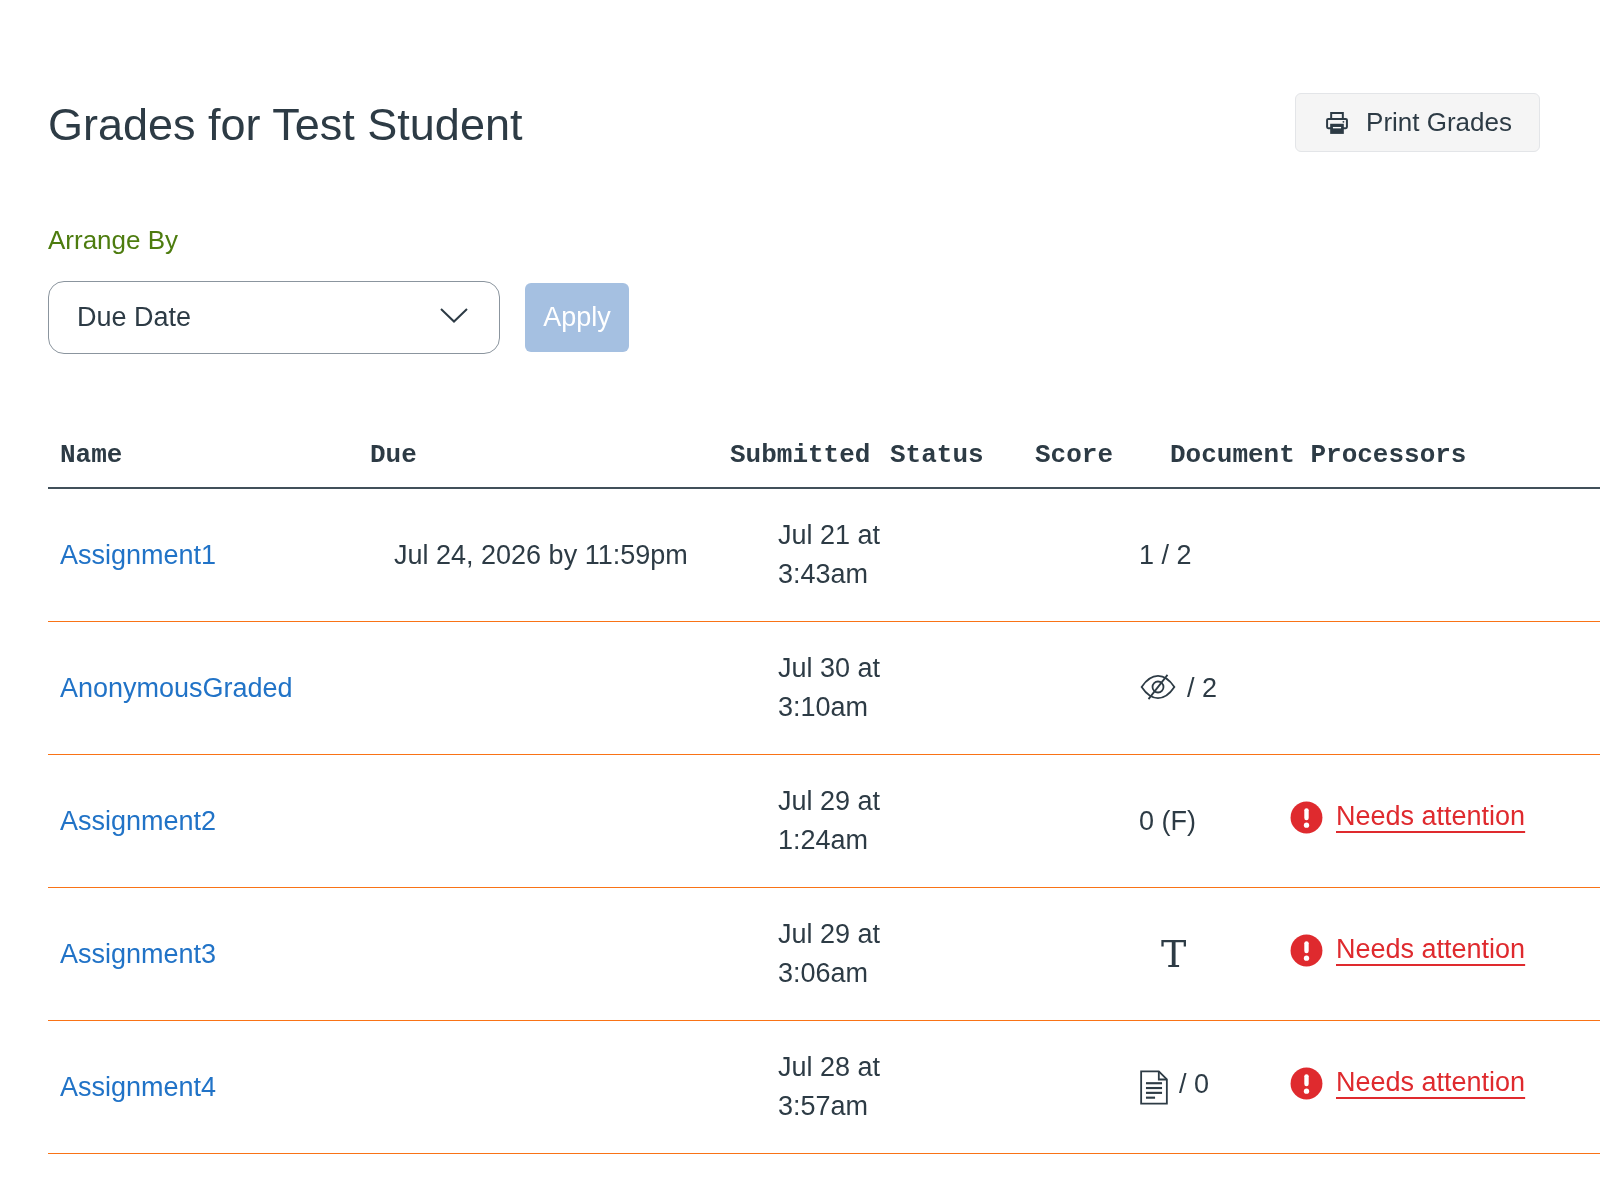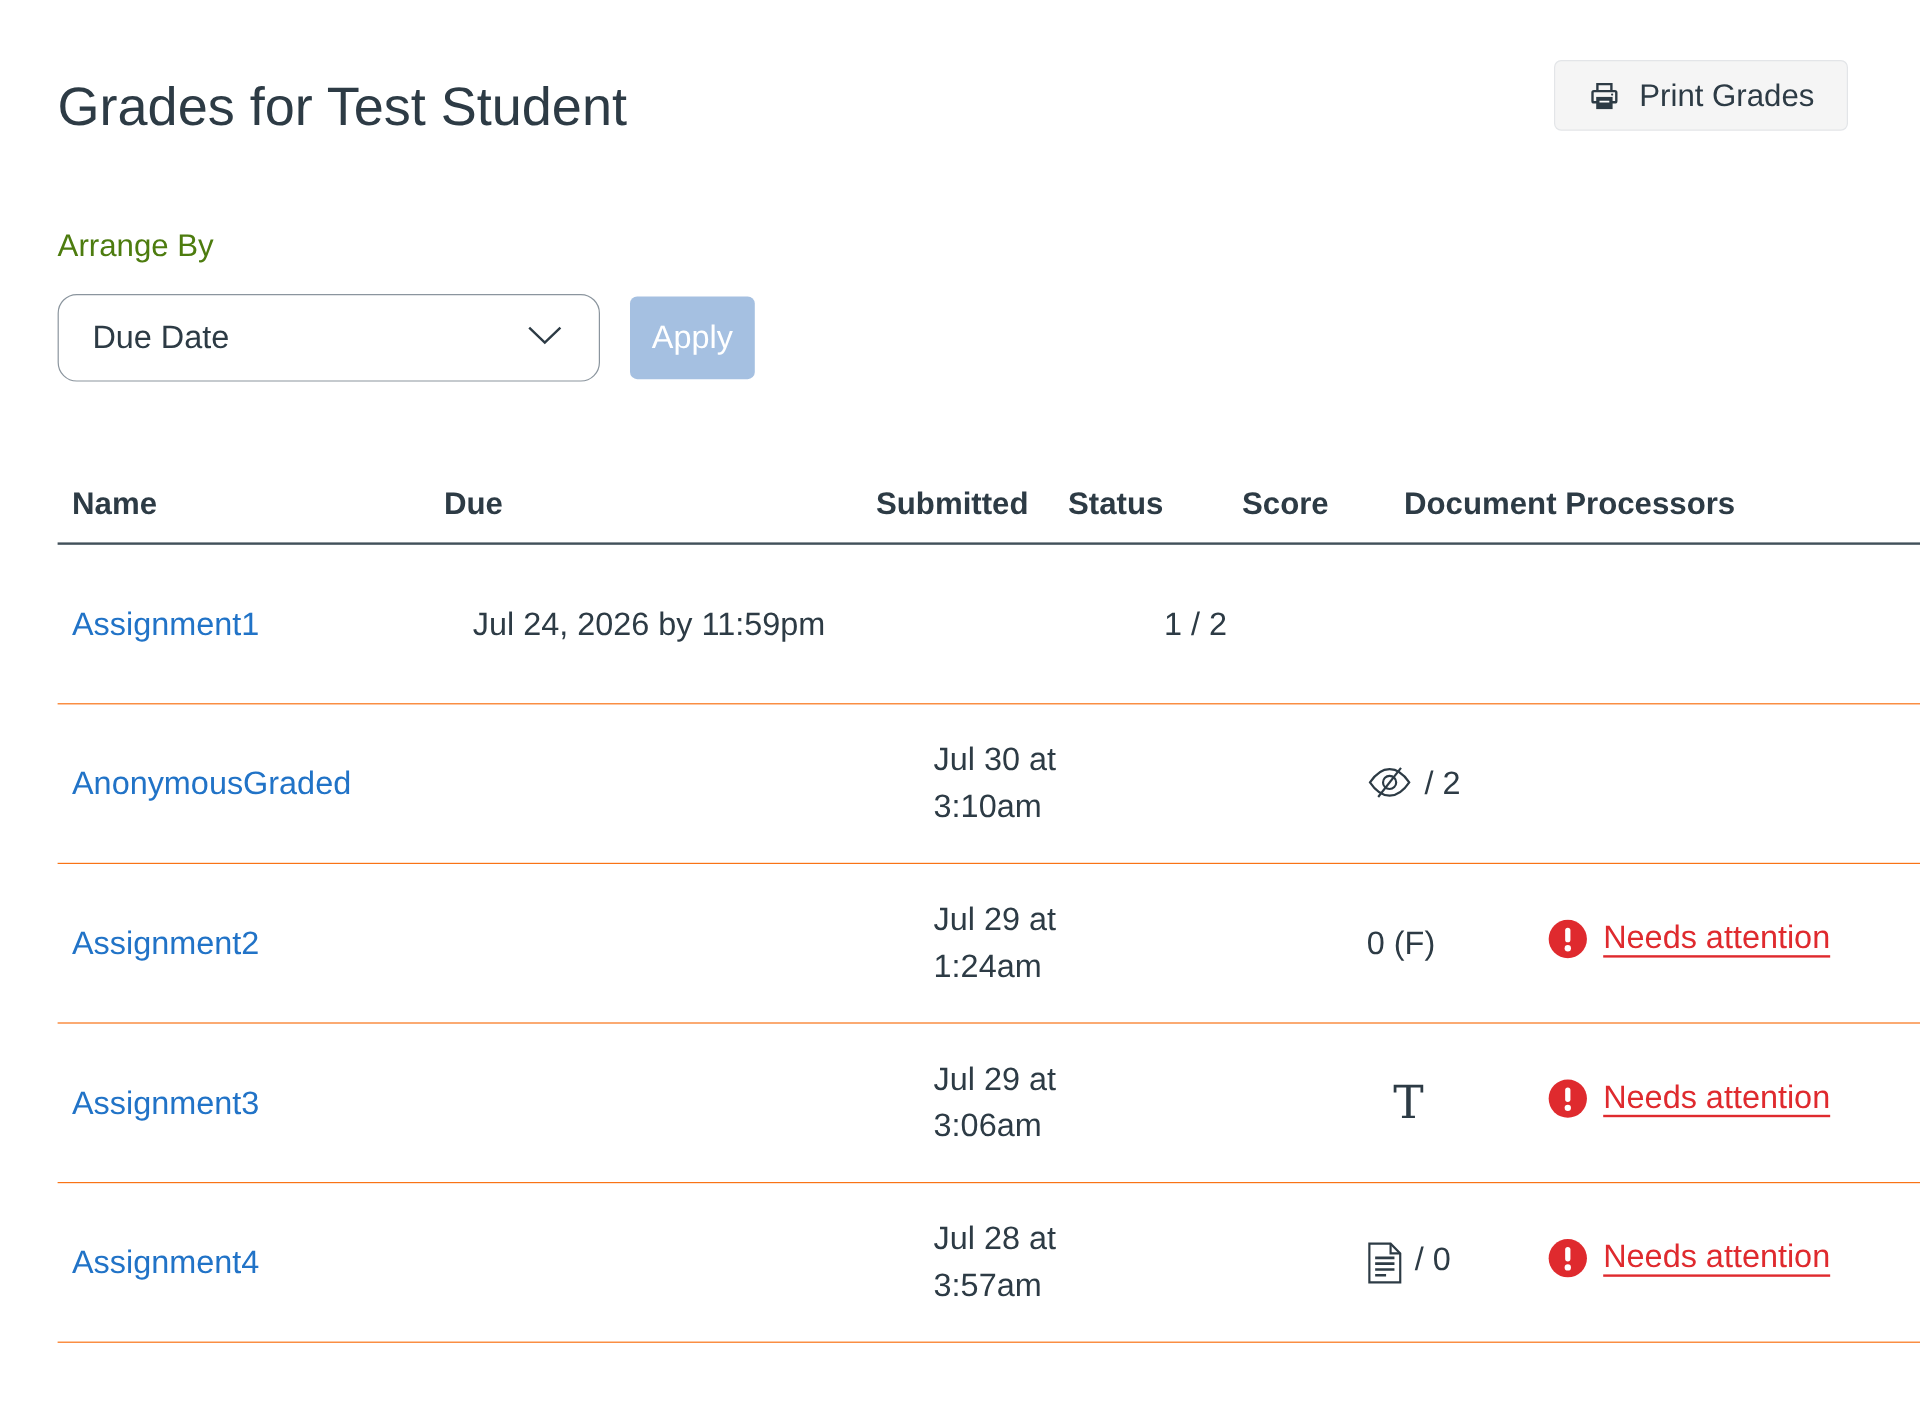--- a/index.html
+++ b/index.html
@@ -7,22 +7,23 @@
   body {
     font-family: "Liberation Sans", sans-serif;
     color: #2D3B45;
     overflow: hidden;
   }
 
   
   .page-header {
     display: flex;
     justify-content: space-between;
-    align-items: flex-start;
+    align-items: flex-end;
     padding: 50px 60px 0 48px;
+    margin-top: 36px;
   }
   .page-title {
     font-size: 45px;
     font-weight: 400;
     color: #2D3B45;
     line-height: 1.2;
     padding-top: 12px;
   }
   .print-btn {
     display: flex;
@@ -89,20 +90,21 @@
   }
   .thead-row {
     align-items: end;
     padding-bottom: 17px;
     border-bottom: 2px solid #41505A;
   }
   .th {
     font-size: 26px;
     font-weight: 700;
     color: #2D3B45;
+    font-family: Liberation Mono, monospace;
   }
   .th:first-child { padding-left: 12px; }
   .trow {
     align-items: center;
     min-height: 133px;
     border-bottom: 1px solid #f97316;
     gap: 24px;
   }
   .cell { font-size: 27px; color: #2D3B45; }
   .name-cell { padding-left: 12px; }
@@ -182,20 +184,21 @@
     <div class="th">Status</div>
     <div class="th">Score</div>
     <div class="th">Document Processors</div>
   </div>
 
   <div class="trow">
     <div class="cell name-cell">
       <a>Assignment1</a>
     </div>
     <div class="cell due-cell">Jul 24, 2026 by 11:59pm</div>
+    <div class="cell submitted-cell">Jul 21 at 3:43am</div>
     <div class="cell status-cell"></div>
     <div class="cell score-cell">
       <span>1 / 2</span>
     </div>
     <div class="cell docproc-cell"></div>
   </div>
 
   <div class="trow">
     <div class="cell name-cell">
       <a>AnonymousGraded</a>

